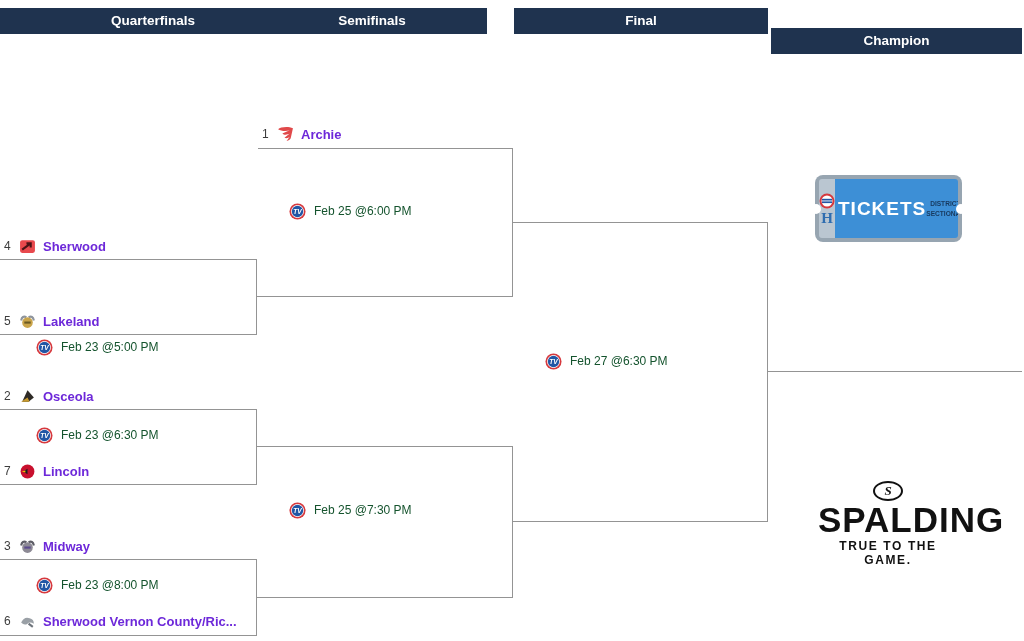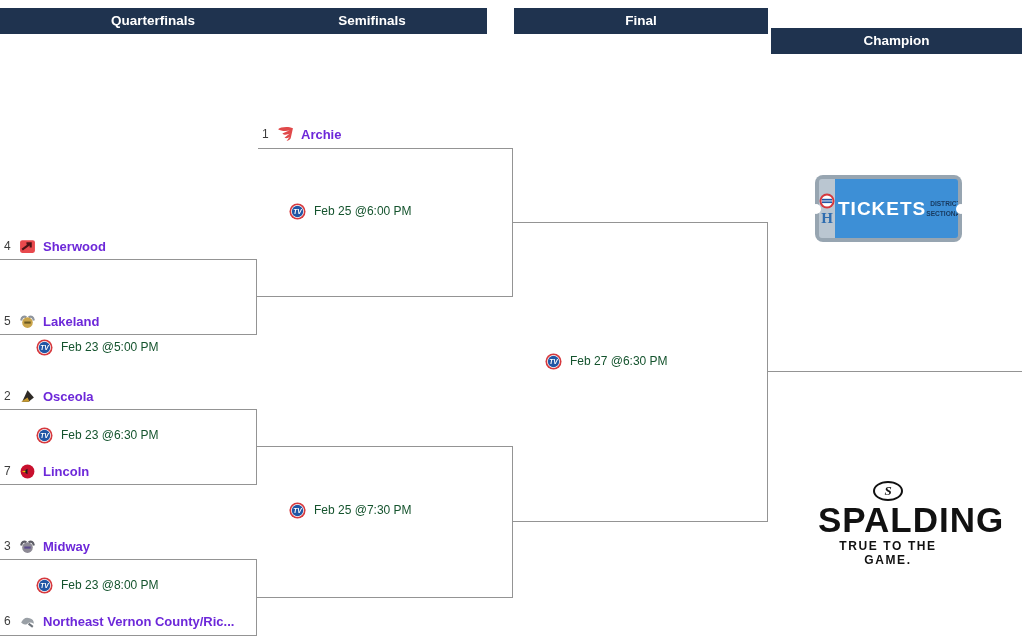--- a/index.html
+++ b/index.html
@@ -156,21 +156,21 @@
   </div>
 
   <div class="team" style="left:4px;top:612px;">
     <span class="seed">6</span>
     <span class="team-logo">
       <svg viewBox="0 0 16 16" width="17" height="17">
           <path d="M2 9 Q5 3 10 5 Q14 6 14 10 Q10 8 8 10 Q5 12 2 9 Z" fill="#9aa0a6"></path>
           <path d="M9 10 l4 3" stroke="#6f757c" stroke-width="2"></path>
         </svg>
     </span>
-    <a class="team-name">Northeast Vernon County/Ric...</a>
+    <a class="team-name">Sherwood Vernon County/Ric...</a>
   </div>
 
   <div class="gametime" style="left:36px;top:292px;margin-top:46px;">
     <span class="tv-icon">
       <svg viewBox="0 0 18 18" width="17" height="17">
           <circle cx="9" cy="9" r="8.5" fill="#d6383d"></circle>
           <circle cx="9" cy="9" r="6.8" fill="#fff"></circle>
           <circle cx="9" cy="9" r="6" fill="#2156a5"></circle>
           <text x="9" y="11.5" font-size="7" font-weight="bold" font-style="italic" text-anchor="middle" fill="#fff" font-family="Liberation Sans, sans-serif">TV</text>
         </svg>

